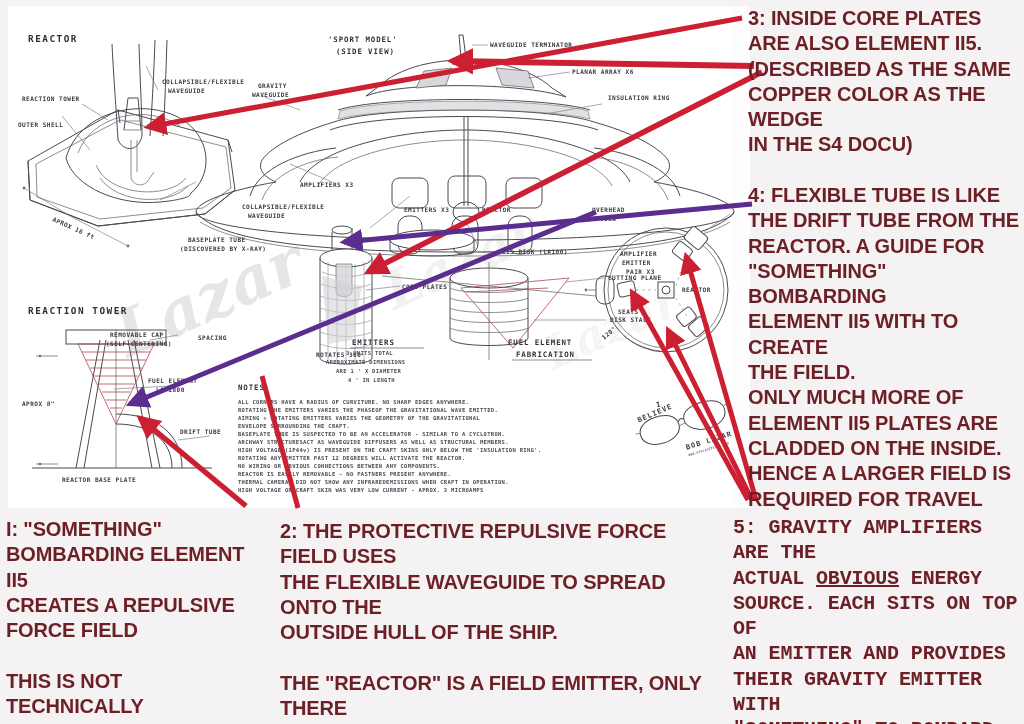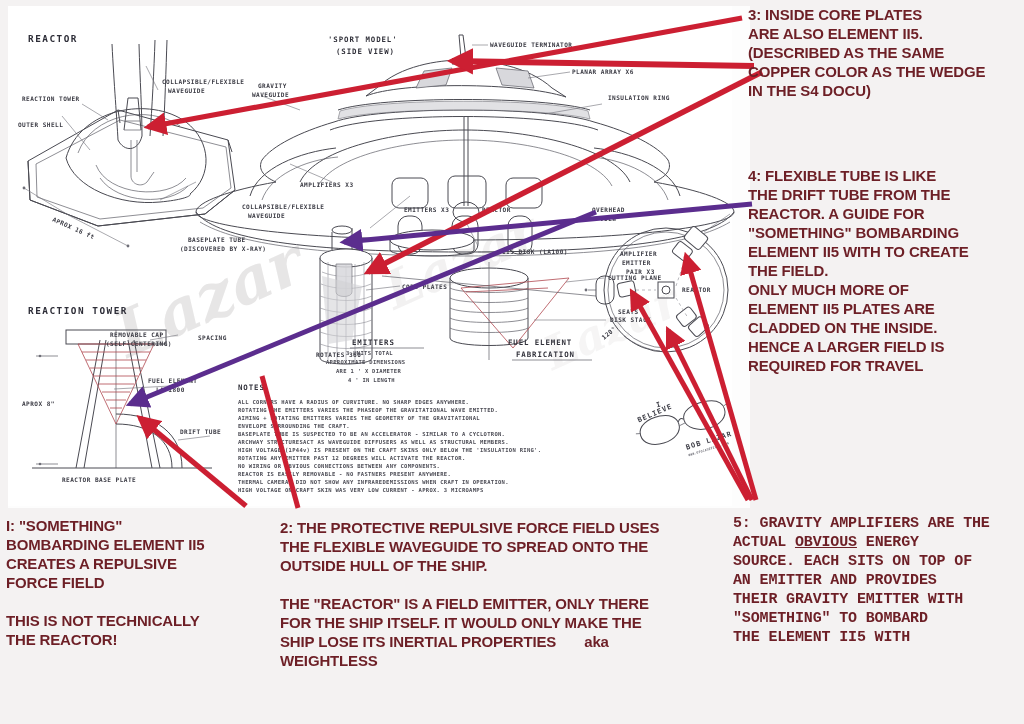--- a/index.html
+++ b/index.html
@@ -101,31 +101,31 @@
     pointer-events: none;
     user-select: none;
   }
 
   
   .note {
     position: absolute;
     color: #6d1f26;
     font-family: "Liberation Sans", sans-serif;
     font-weight: 700;
-    font-size: 15px;
+    font-size: 20px;
     line-height: 1.265;
     letter-spacing: -0.15px;
     white-space: pre-line;
     text-transform: none;
   }
   .note .u { text-decoration: underline; }
   .note .lc { text-transform: none; margin-left: 24px; }
 
   #note-3 { left: 748px; top: 6px;   width: 276px; }
-  #note-4 { left: 748px; top: 167px; width: 276px; }
+  #note-4 { left: 748px; top: 183px; width: 276px; }
   #note-5 { left: 733px; top: 515px; width: 291px; font-family: Liberation Mono, monospace; }
   #note-1 { left: 6px;   top: 517px; width: 250px; }
   #note-2 { left: 280px; top: 519px; width: 445px; }
 </style>
 </head>
 <body>
 
 <div id="page">
 
   <div class="sheet"></div>

